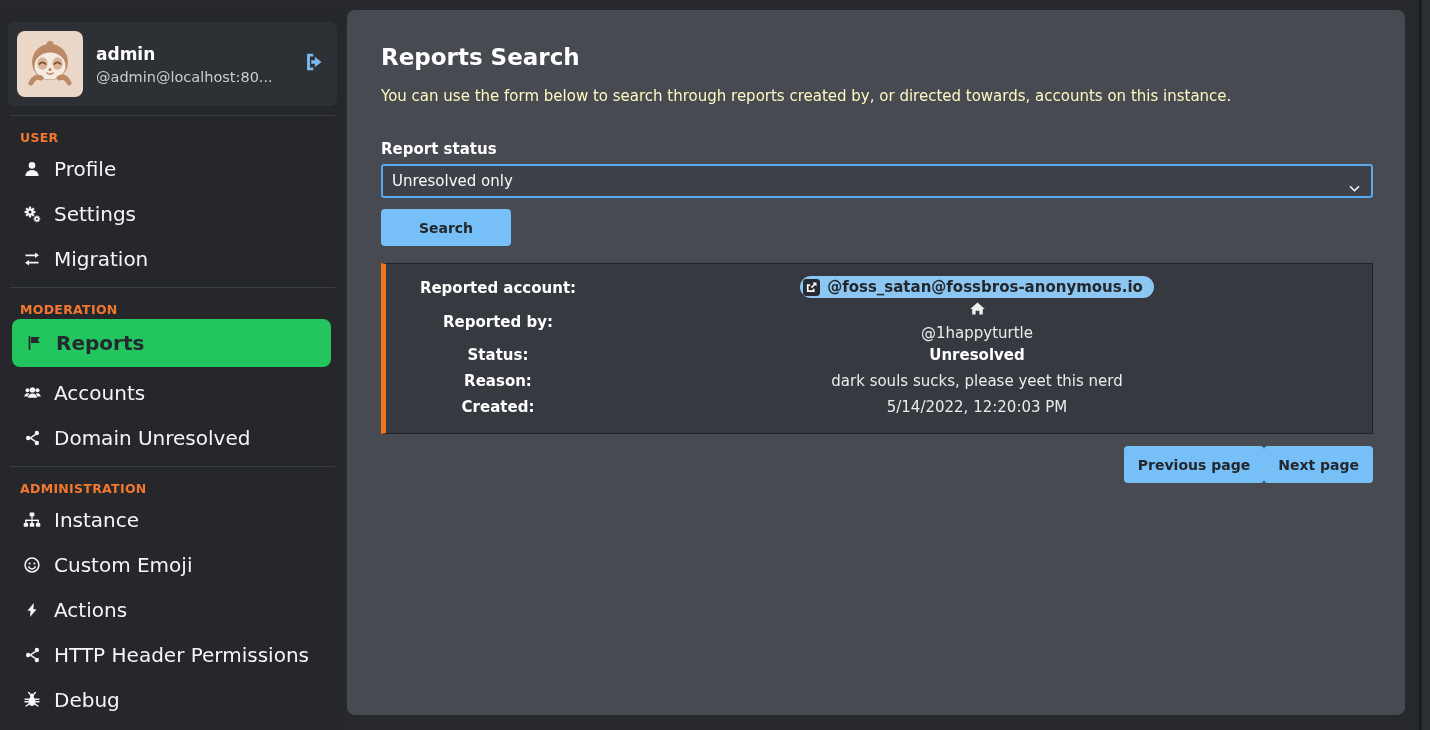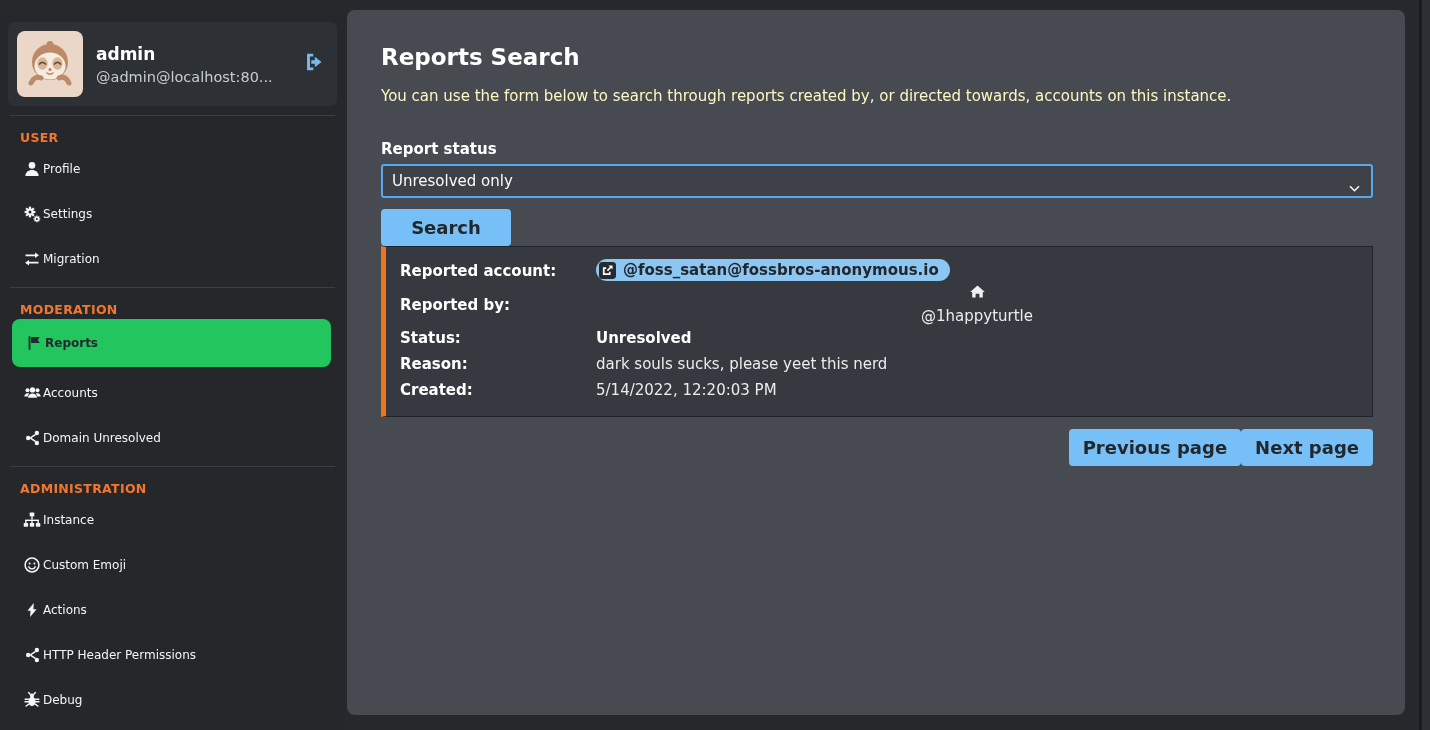--- a/index.html
+++ b/index.html
@@ -24,22 +24,22 @@
   .user-handle { font-size:14.5px; color:#c9ced3; margin-top:5px; white-space:nowrap; overflow:hidden; }
   .logout { flex:0 0 auto; margin-left:6px; cursor:pointer; }
 
   .nav { margin-top:9px; }
   .nav-section { border-top:1px solid #3a3d42; margin:0 10px; padding:4px 0 6px 0; }
   .nav-header {
     color:#f1772f; font-weight:bold; font-size:12.5px; letter-spacing:.3px;
     margin:10px 0 1px 10px;
   }
   .nav-item {
-    height:45px; display:flex; align-items:center; 
-    padding-left:11px; font-size:12px; color:#f5f6f7; cursor:pointer;
+    height:45px; display:flex; align-items:center; gap:11px;
+    padding-left:11px; font-size:20px; color:#f5f6f7; cursor:pointer;
   }
   .nav-item .nicon { width:22px; display:flex; justify-content:center; align-items:center; }
   .nav-item.active {
     height:48px; margin:2px 4px 3px 2px; background:#22c55e; border-radius:8px;
     color:#24292f; font-weight:bold; 
   }
 
   
   .panel {
     position:absolute; left:347px; top:10px; width:1058px; height:705px;
@@ -51,30 +51,31 @@
   .field-label { margin-top:35px; font-weight:bold; font-size:15px; color:#ffffff; }
   .select {
     position:relative; margin-top:6px; width:992px; height:34px;
     background:#3e4147; border:2px solid #55aaef; border-radius:3px;
     display:flex; align-items:center; padding:0 30px 0 9px;
     font-size:15px; color:#fafafa; cursor:pointer;
   }
   .select .chev { position:absolute; right:11px; top:13px; }
 
   .btn {
-    background:#76c0f7; color:#23272c; font-weight:bold; font-size:18px;
+    background:#76c0f7; color:#23272c; font-weight:bold; font-size:14px;
     border:none; border-radius:4px; height:37px; cursor:pointer;
     font-family:inherit;
   }
   .search-btn { margin-top:11px; width:130px; }
 
   .report-card {
-    width:992px; background:#36393f;
+    margin-top:17px; width:992px; background:#36393f;
     border:1px solid #202327; border-left:5px solid #f0741e;
     padding:11px 14px 13px 14px;
+    text-align:center;
   }
   .r-row { display:grid; grid-template-columns:196px 1fr; align-items:center; min-height:26px; font-size:15px; }
   .r-label { font-weight:bold; color:#ffffff; }
   .r-value { color:#ececec; }
   .r-value.bold { font-weight:bold; color:#ffffff; }
   .pill {
     display:inline-flex; align-items:center; gap:7px;
     background:#8cc6f2; border-radius:12px; padding:2px 11px 2px 3px;
     color:#23272b; font-weight:bold; font-size:15px; cursor:pointer;
   }

